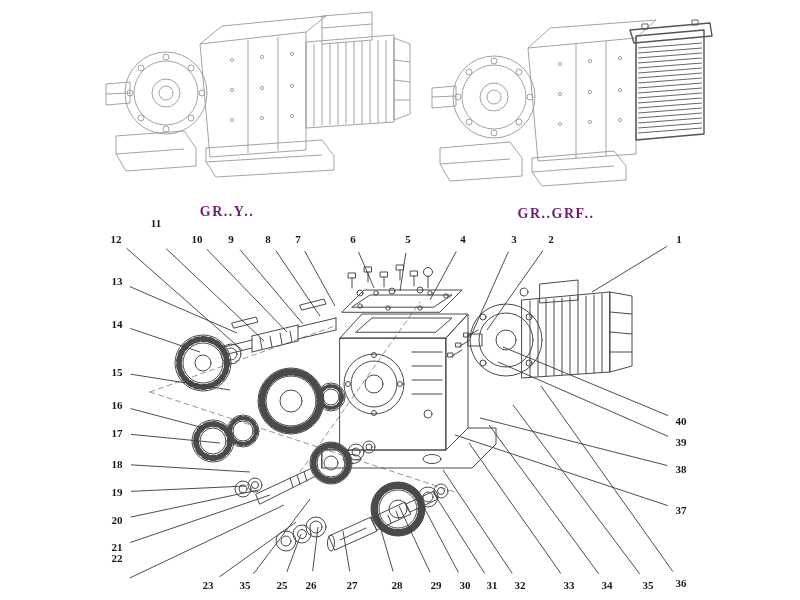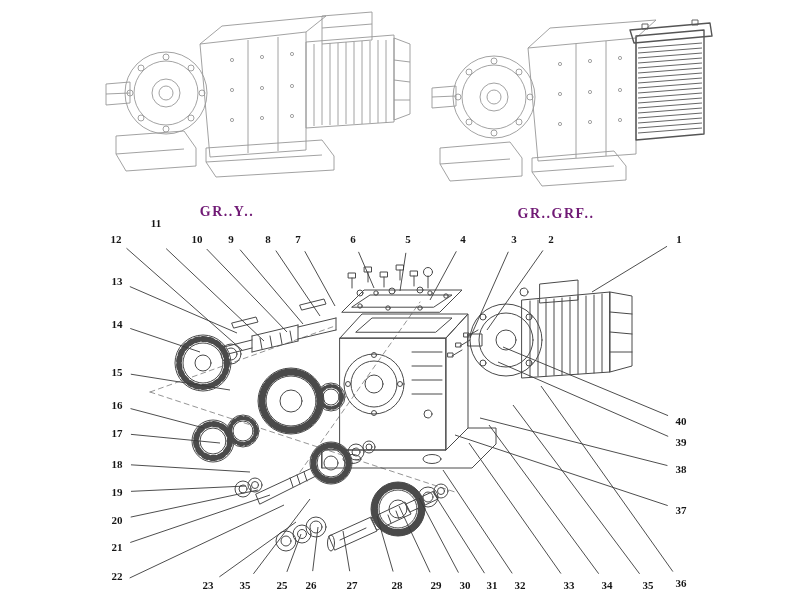--- a/index.html
+++ b/index.html
@@ -419,21 +419,21 @@
       <div class="callout" style="left: 116px; top: 239px;">12</div>
       <div class="callout" style="left: 117px; top: 281px;">13</div>
       <div class="callout" style="left: 117px; top: 324px;">14</div>
       <div class="callout" style="left: 117px; top: 372px;">15</div>
       <div class="callout" style="left: 117px; top: 405px;">16</div>
       <div class="callout" style="left: 117px; top: 433px;">17</div>
       <div class="callout" style="left: 117px; top: 464px;">18</div>
       <div class="callout" style="left: 117px; top: 492px;">19</div>
       <div class="callout" style="left: 117px; top: 520px;">20</div>
       <div class="callout" style="left: 117px; top: 547px;">21</div>
-      <div class="callout" style="left: 117px; top: 576px;">22</div>
+      <div class="callout" style="left: 117px; top: 558px;">22</div>
       <div class="callout" style="left: 208px; top: 585px;">23</div>
       <div class="callout" style="left: 245px; top: 585px;">35</div>
       <div class="callout" style="left: 282px; top: 585px;">25</div>
       <div class="callout" style="left: 311px; top: 585px;">26</div>
       <div class="callout" style="left: 352px; top: 585px;">27</div>
       <div class="callout" style="left: 397px; top: 585px;">28</div>
       <div class="callout" style="left: 436px; top: 585px;">29</div>
       <div class="callout" style="left: 465px; top: 585px;">30</div>
       <div class="callout" style="left: 492px; top: 585px; text-align: center;">31</div>
       <div class="callout" style="left: 520px; top: 585px;">32</div>

